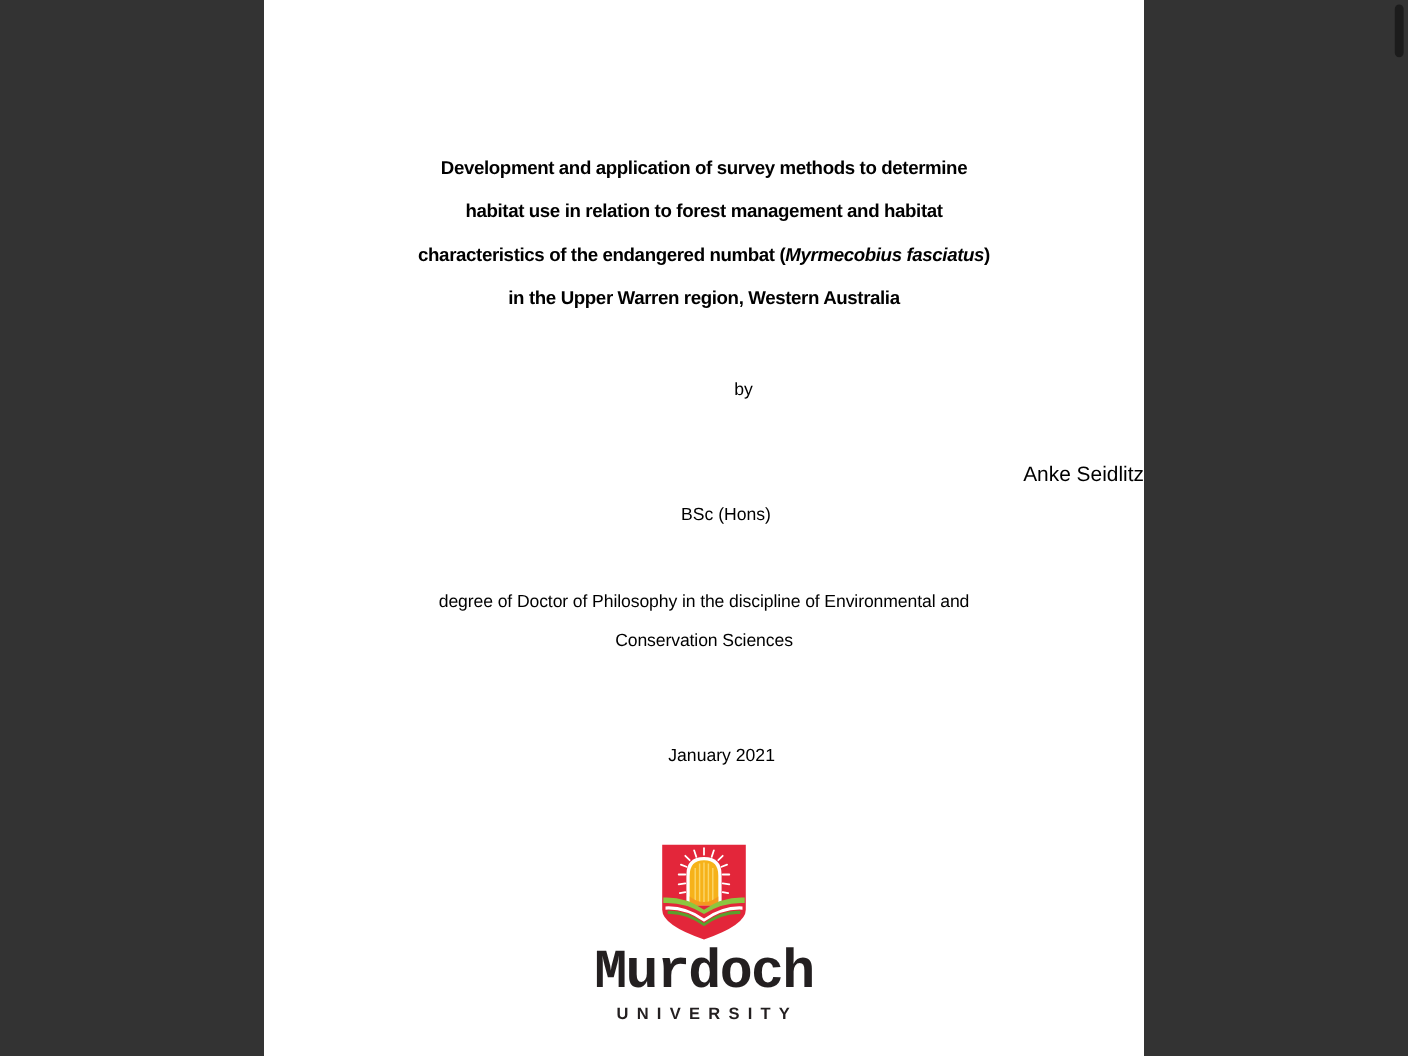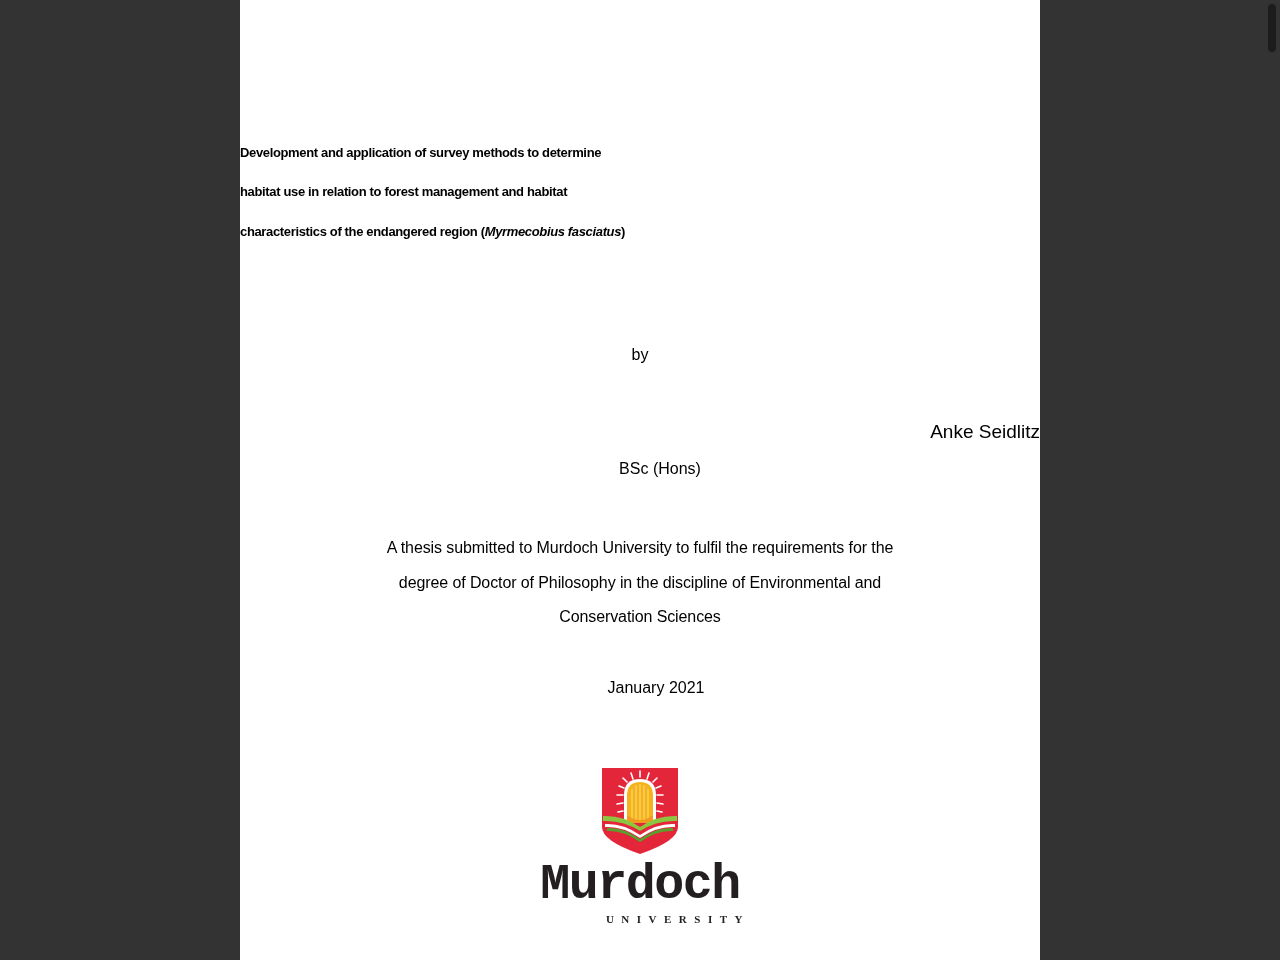--- a/index.html
+++ b/index.html
@@ -24,34 +24,35 @@
       height: 960px;
       background: #ffffff;
       color: #000;
       font-family: "Liberation Sans", "DejaVu Sans", sans-serif;
     }
     .title {
       position: absolute;
       left: 0;
       width: 800px;
       top: 133px;
-      text-align: left;
+      text-align: center;
       font-weight: bold;
-      font-size: 13px;
+      font-size: 17px;
       line-height: 39.3px;
       letter-spacing: -0.35px;
     }
     .title .line { display: block; white-space: nowrap; }
     .title em { font-style: italic; margin-top: 38px; }
     .by {
       position: absolute;
       left: 0; width: 800px;
       top: 346px;
       text-align: center;
       font-size: 16px;
+      padding-left: 36px;
     }
     .author {
       position: absolute;
       left: 0; width: 800px;
       top: 421px;
       text-align: right;
       font-size: 19px;
     }
     .degree {
       position: absolute;
@@ -104,23 +105,23 @@
       font-weight: bold;
       letter-spacing: -1.5px;
       color: #231f20;
       line-height: 54px;
     }
     .logo-sub {
       position: absolute;
       left: 0;
       top: 148px;
       width: 220px;
-      text-align: right;
-      font-family: Liberation Serif, serif;
-      font-size: 11px;
+      text-align: center;
+      font-family: Liberation Sans, sans-serif;
+      font-size: 15px;
       font-weight: bold;
       letter-spacing: 7.5px;
       color: #231f20;
       padding-left: 6px;
       box-sizing: border-box;
     }
     .scrollbar {
       position: absolute;
       right: 0;
       top: 0;
@@ -139,29 +140,29 @@
   </style>
 </head>
 <body>
 
 <div class="viewer">
   <div class="page">
 
     <div class="title">
       <span class="line">Development and application of survey methods to determine</span>
       <span class="line">habitat use in relation to forest management and habitat</span>
-      <span class="line"><span>characteristics of the endangered region (</span><em>Myrmecobius fasciatus</em><span>)</span></span>
+      <span class="line"><span>characteristics of the endangered numbat (</span><em>Myrmecobius fasciatus</em><span>)</span></span>
+      <span class="line">in the Upper Warren region, Western Australia</span>
     </div>
 
     <div class="by">by</div>
     <div class="author">Anke Seidlitz</div>
     <div class="degree">BSc (Hons)</div>
 
     <div class="statement">
-      <span class="line">A thesis submitted to Murdoch University to fulfil the requirements for the</span>
       <span class="line">degree of Doctor of Philosophy in the discipline of Environmental and</span>
       <span class="line">Conservation Sciences</span>
     </div>
 
     <div class="date">January 2021</div>
 
     <div class="logo">
       <svg class="logo-shield" viewBox="0 0 78 88" xmlns="http://www.w3.org/2000/svg">
 
         <path d="M1 1 H77 V60 Q77 74 39 87 Q1 74 1 60 Z" fill="#e3263a"></path>

